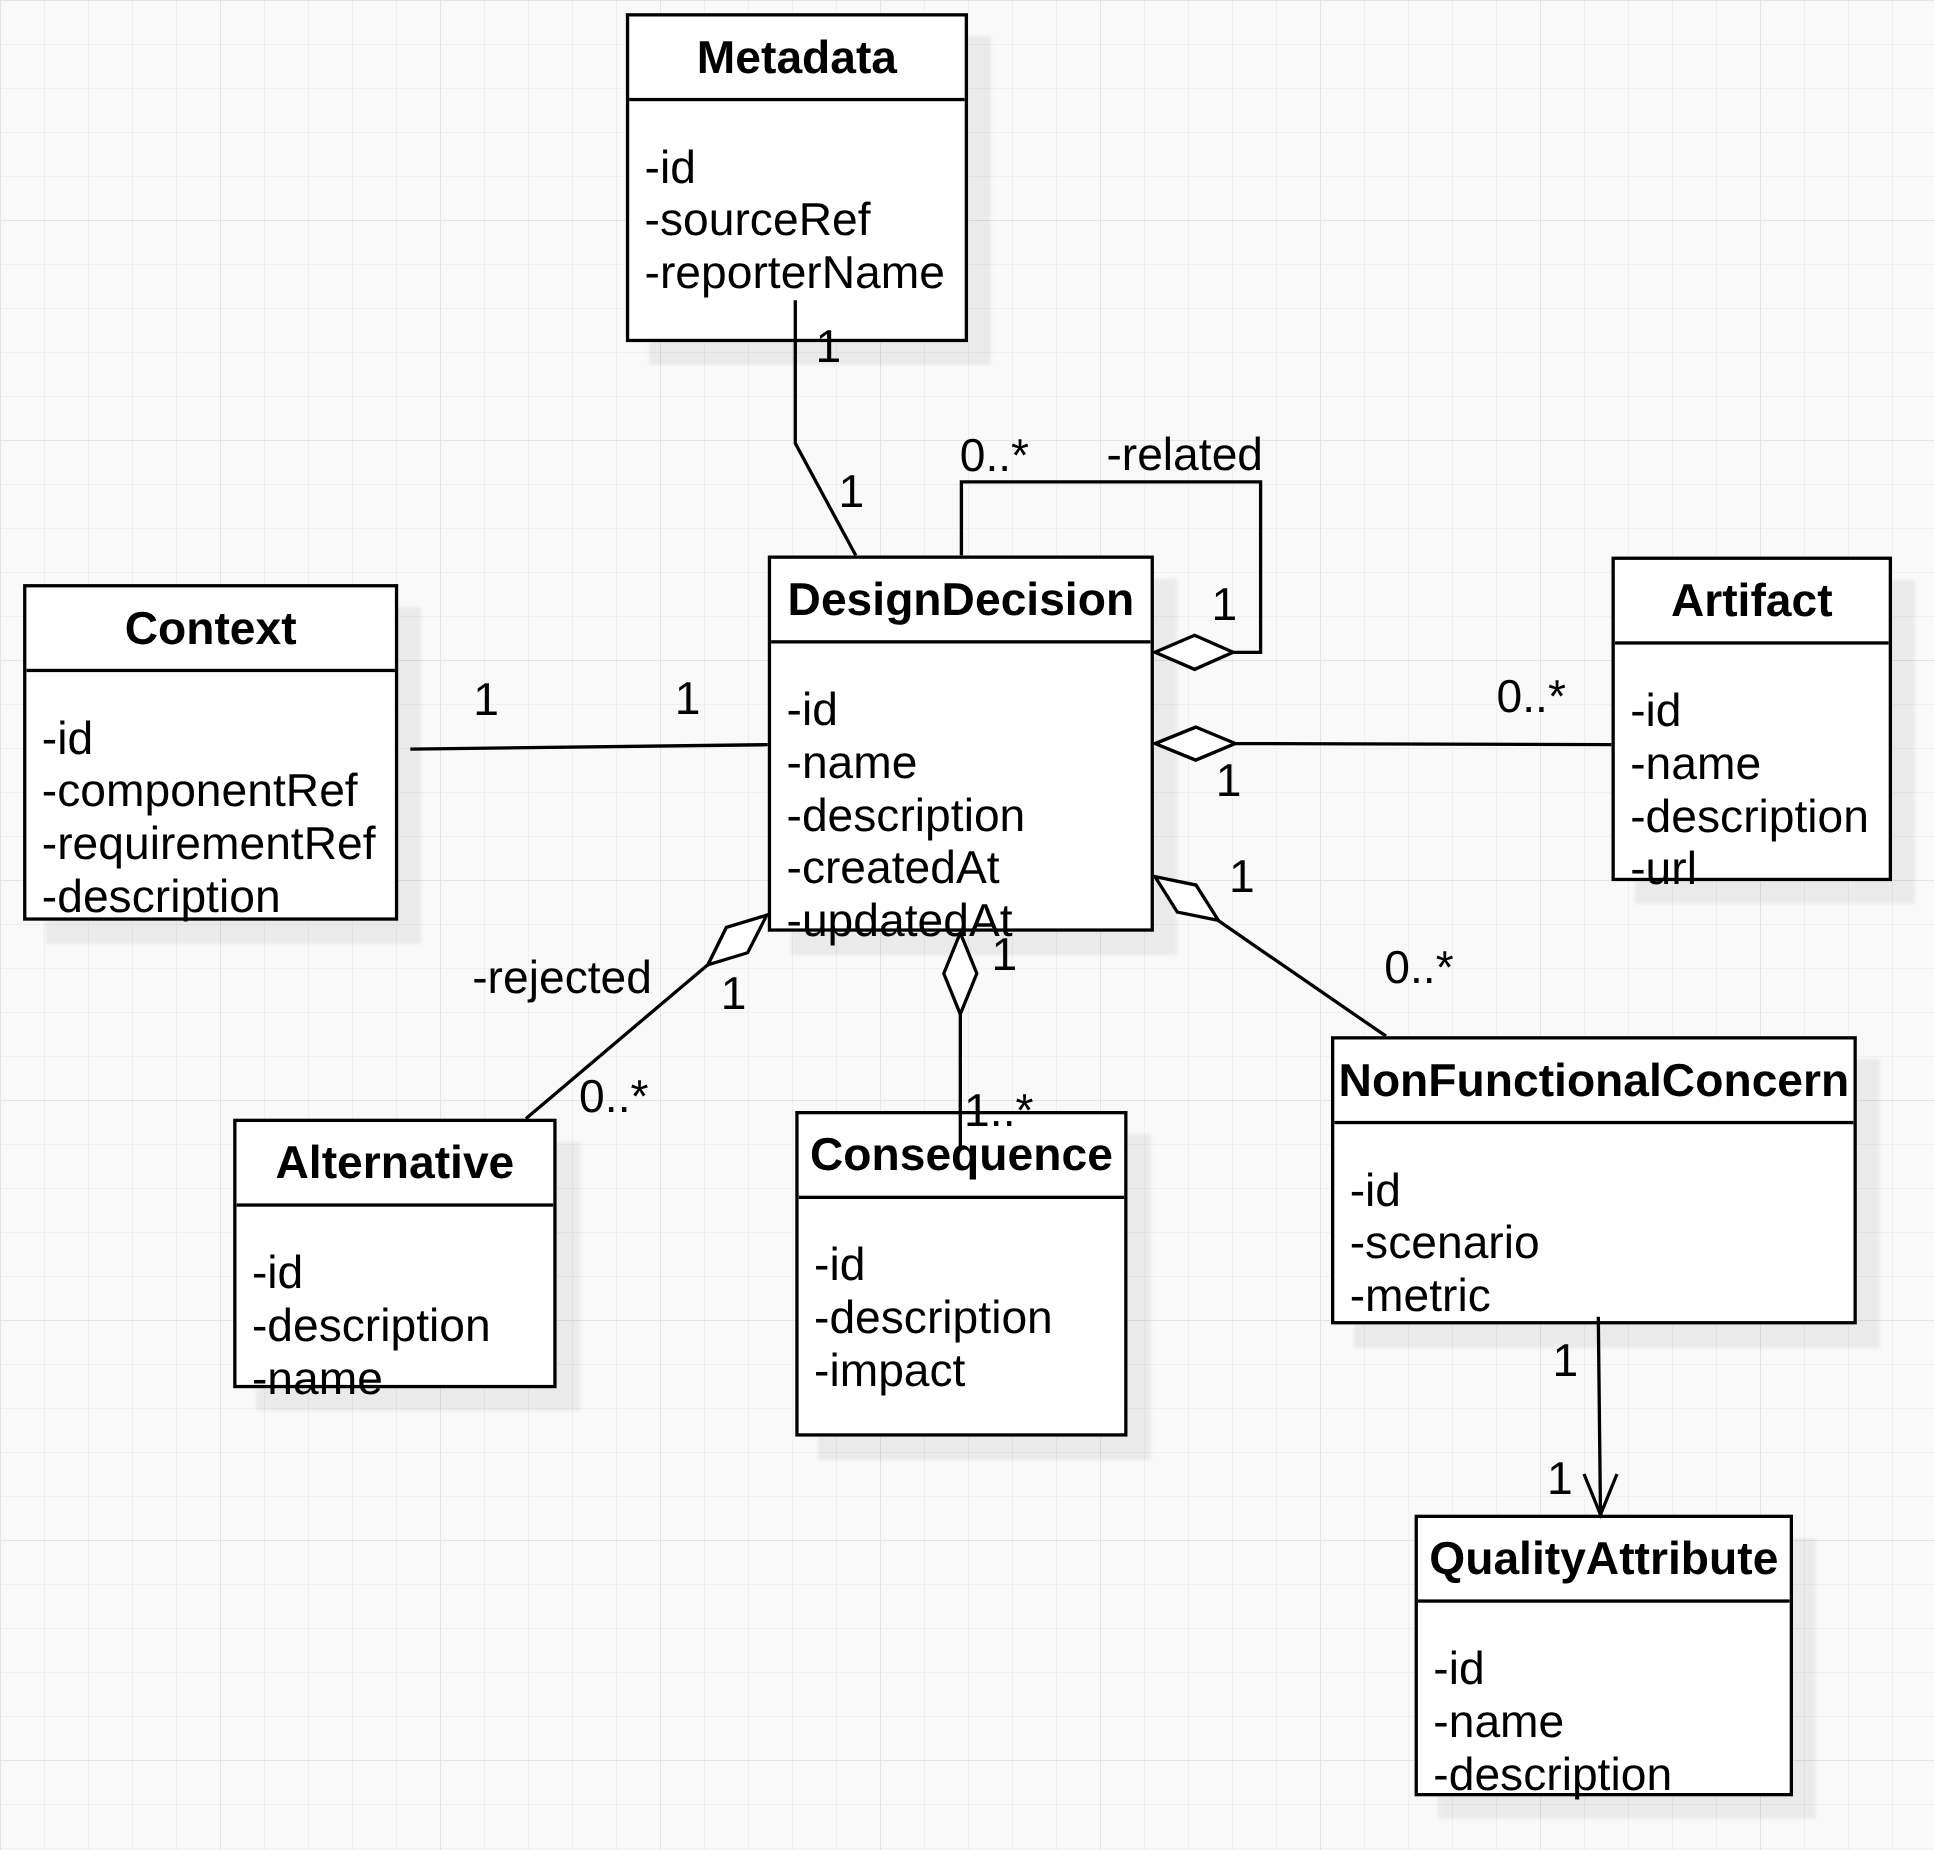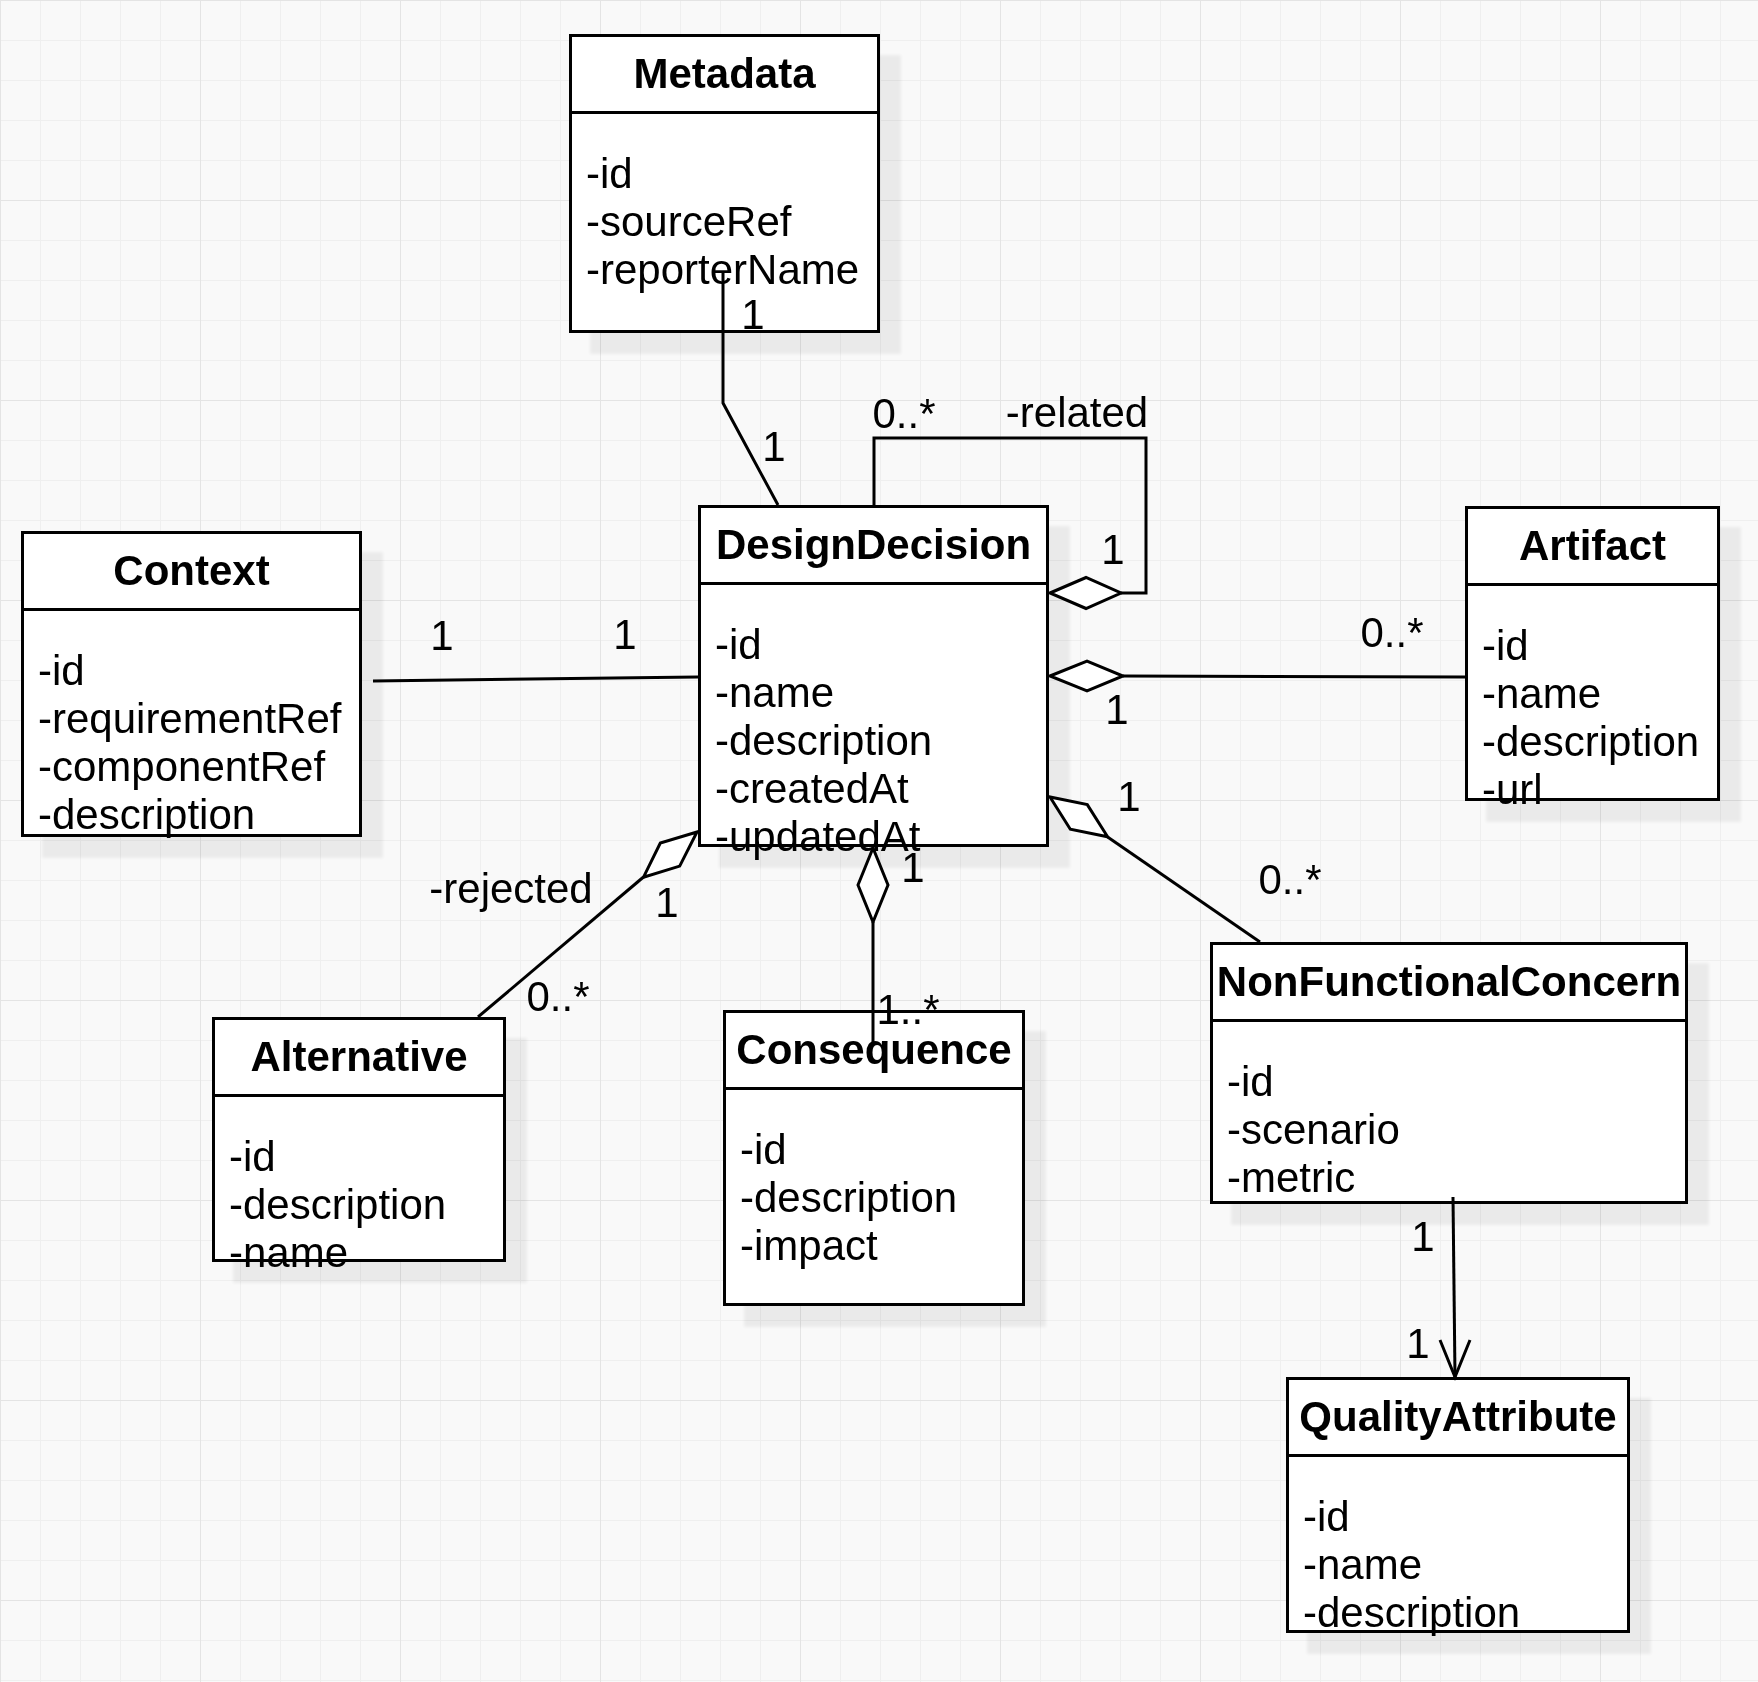--- a/index.html
+++ b/index.html
@@ -68,21 +68,21 @@
     color:#000000;
     white-space:nowrap;
     pointer-events:none;
   }
 </style>
 </head>
 <body>
 
 <div class="canvas">
 
-  <div class="uml-class" style="left:569px;top:34px;width:311px;height:299px">
+  <div class="uml-class" style="left:569px;top:12px;width:311px;height:299px">
     <div class="uml-title">Metadata</div>
     <div class="uml-attrs">
       <div class="uml-attr">-id</div>
       <div class="uml-attr">-sourceRef</div>
       <div class="uml-attr">-reporterName</div>
     </div>
   </div>
 
   <div class="uml-class" style="left:698px;top:505px;width:351px;height:342px">
     <div class="uml-title">DesignDecision</div>
@@ -92,22 +92,22 @@
       <div class="uml-attr">-description</div>
       <div class="uml-attr">-createdAt</div>
       <div class="uml-attr">-updatedAt</div>
     </div>
   </div>
 
   <div class="uml-class" style="left:21px;top:531px;width:341px;height:306px">
     <div class="uml-title">Context</div>
     <div class="uml-attrs">
       <div class="uml-attr">-id</div>
+      <div class="uml-attr">-componentRef</div>
       <div class="uml-attr">-requirementRef</div>
-      <div class="uml-attr">-componentRef</div>
       <div class="uml-attr">-description</div>
     </div>
   </div>
 
   <div class="uml-class" style="left:1465px;top:506px;width:255px;height:295px">
     <div class="uml-title">Artifact</div>
     <div class="uml-attrs">
       <div class="uml-attr">-id</div>
       <div class="uml-attr">-name</div>
       <div class="uml-attr">-description</div>

